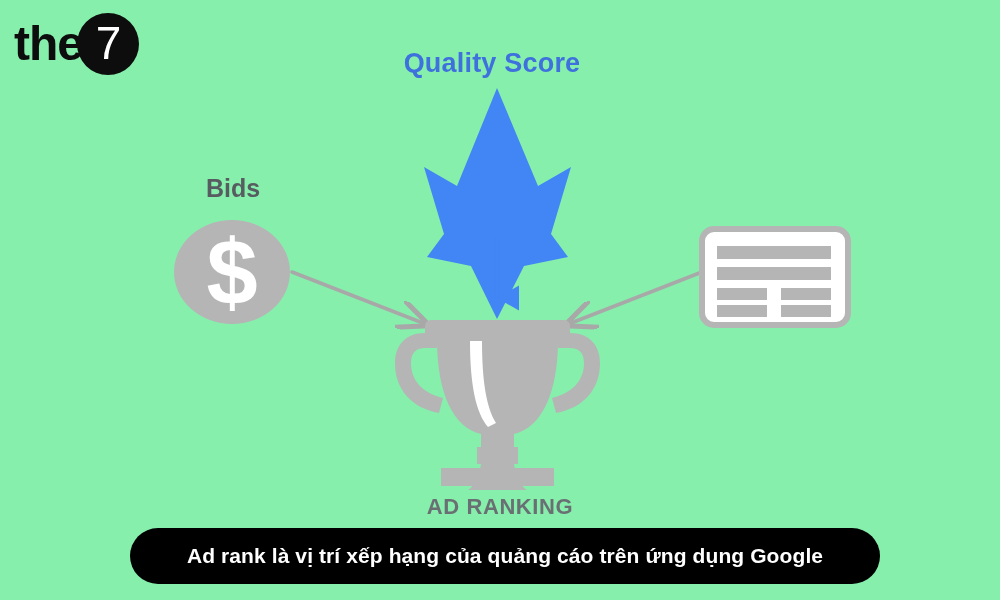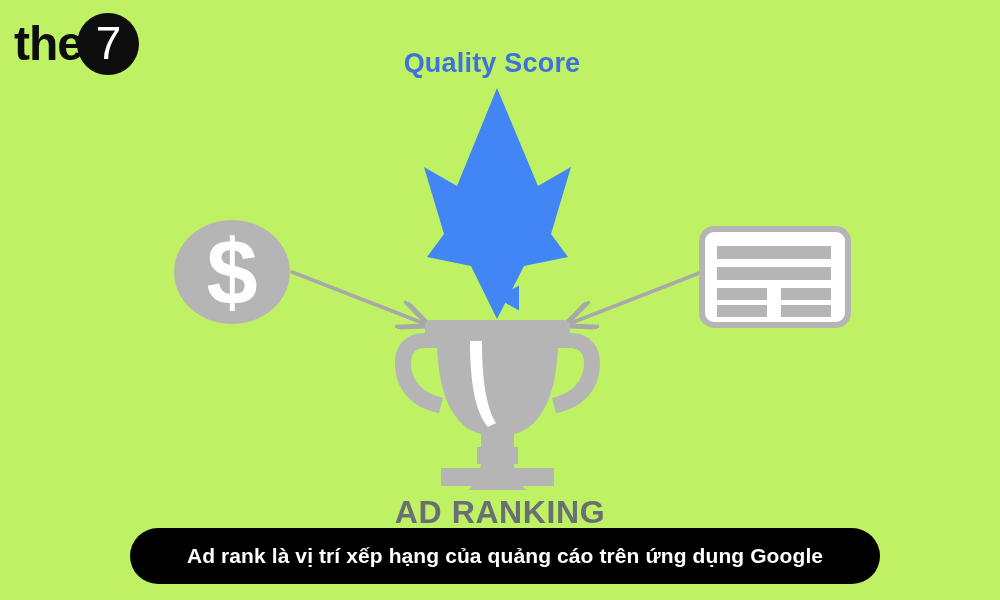--- a/index.html
+++ b/index.html
@@ -8,21 +8,21 @@
     height: 600px;
     overflow: hidden;
     background: #ffffff;
     font-family: "Liberation Sans", sans-serif;
   }
 
   #stage {
     position: relative;
     width: 1000px;
     height: 600px;
-    background: #bef264;
+    background: #86efac;
   }
 
   
   #logo {
     position: absolute;
     left: 14px;
     top: 12px;
     display: flex;
     align-items: center;
     height: 64px;
@@ -83,21 +83,21 @@
   #label-adext {
     left: 684px;
     top: 165px;
     width: 180px;
     font-size: 25px;
     color: #575c60;
   }
   #label-adranking {
     left: 0; right: 0;
     top: 495px;
-    font-size: 32px;
+    font-size: 22px;
     color: #6a6f73;
     letter-spacing: 0.6px;
   }
 
   
   #art {
     position: absolute;
     left: 0; top: 0;
     width: 1000px;
     height: 600px;
@@ -192,19 +192,20 @@
 
       <rect x="477" y="447" width="41" height="17"></rect>
 
       <path d="M481,464 h33 c0,0 3,20 13,26 h-59 c10,-6 13,-26 13,-26 z"></path>
 
       <rect x="441" y="468" width="113" height="18"></rect>
     </g>
   </svg>
 
   <div class="label" id="label-quality">Quality Score</div>
+  <div class="label" id="label-bids">Bids</div>
   <div class="label" id="label-adranking">AD RANKING</div>
 
   <div id="caption">
     <span id="caption-text">Ad rank là vị trí xếp hạng của quảng cáo trên ứng dụng Google</span>
   </div>
 
 </div>
 
 </body></html>

